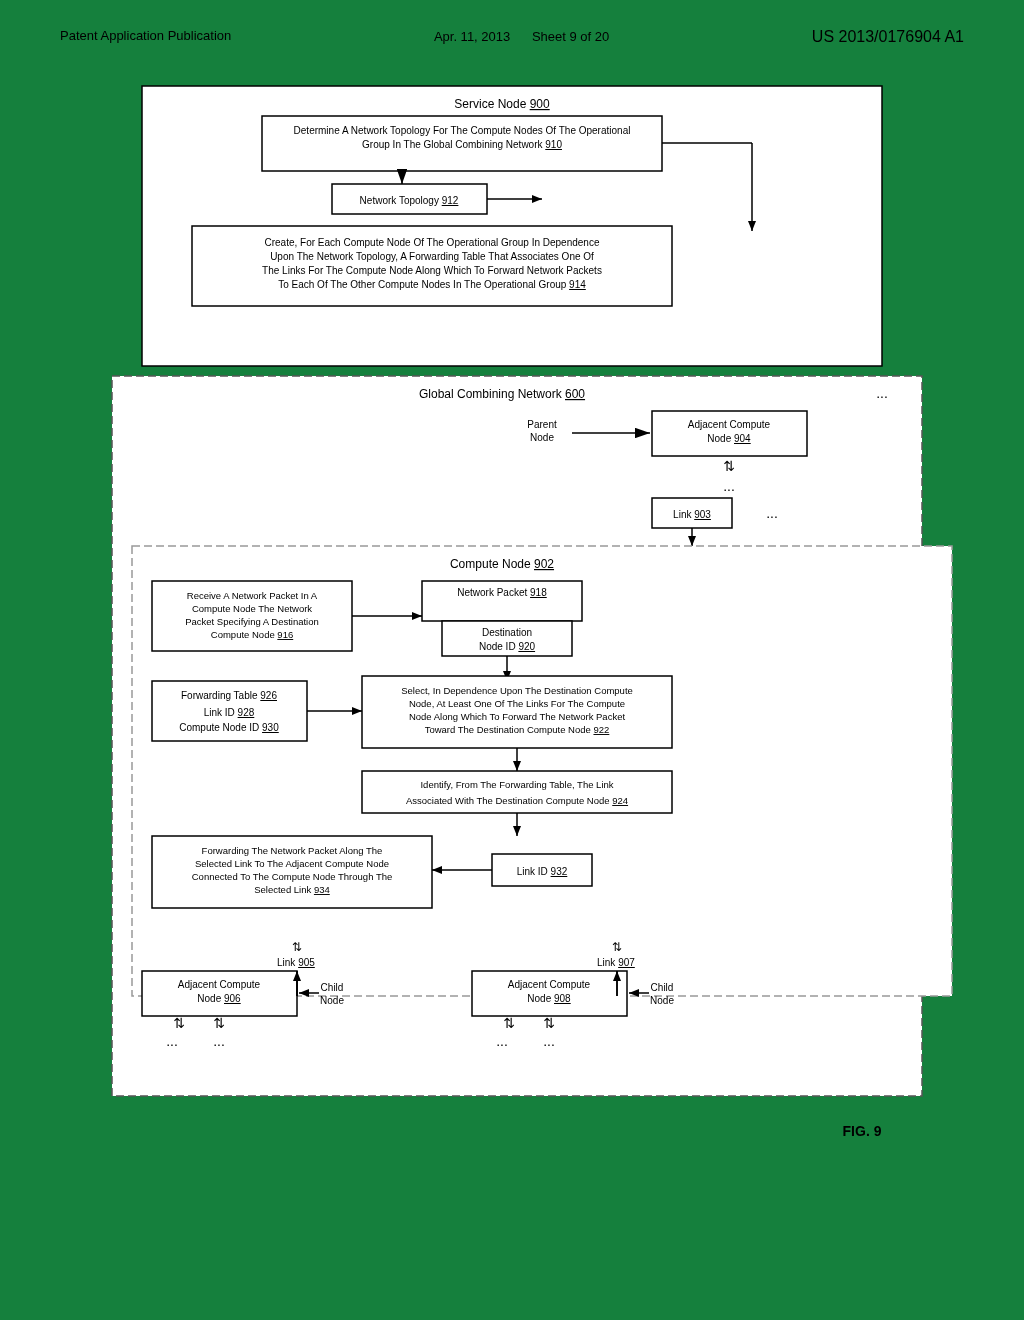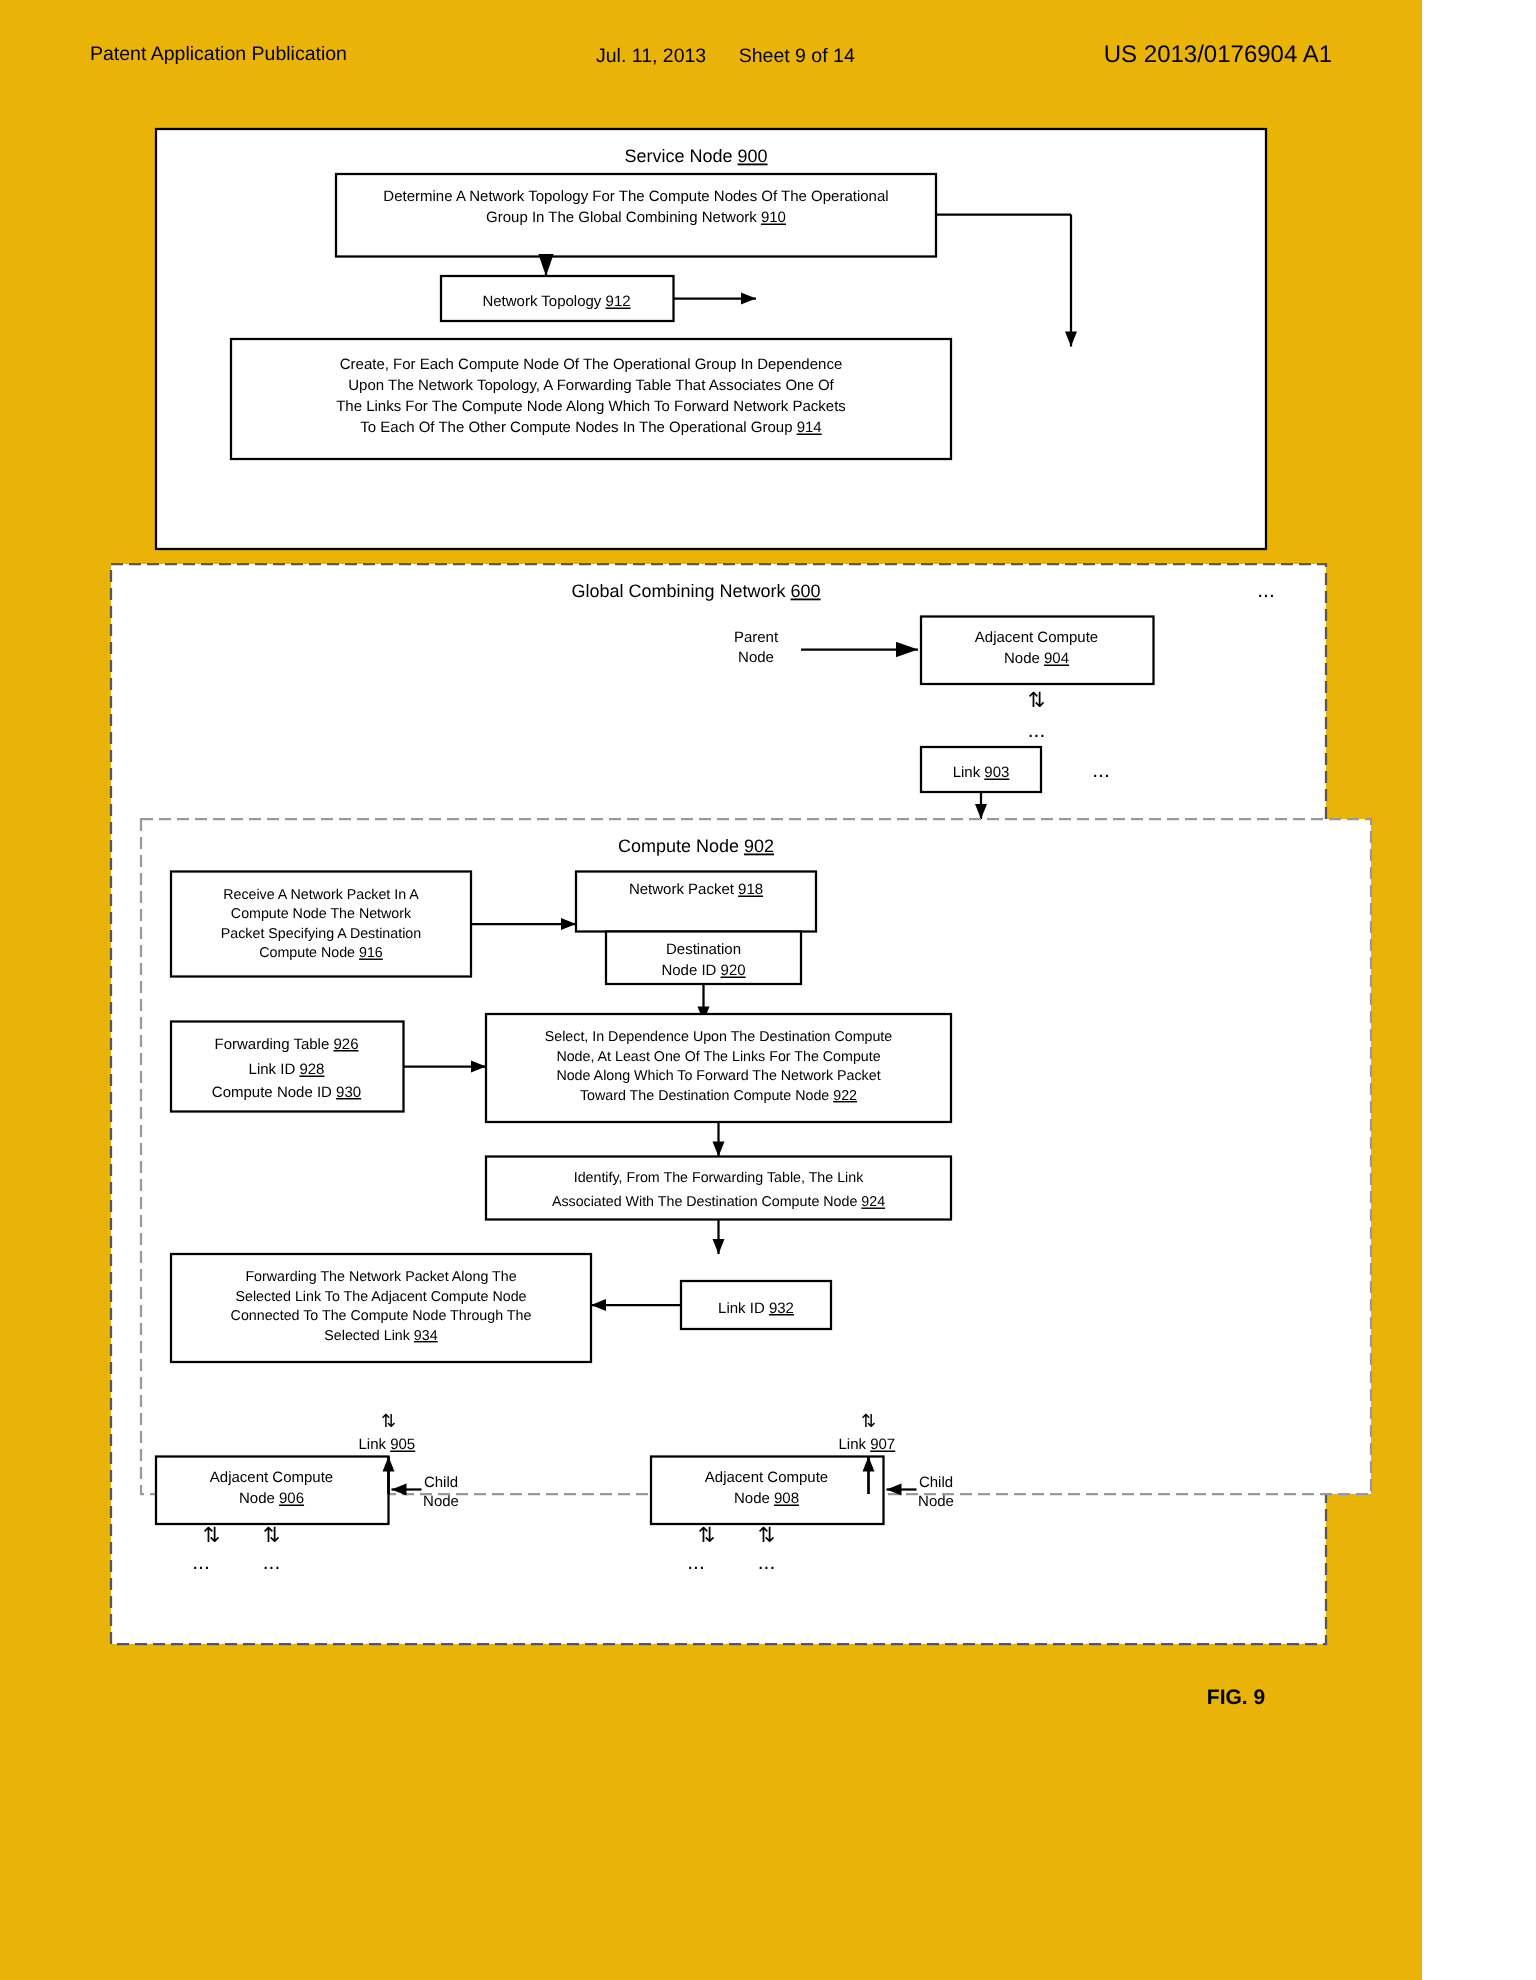--- a/index.html
+++ b/index.html
@@ -6,23 +6,23 @@
     body {
       background: #fff;
       font-family: Arial, sans-serif;
       width: 1024px;
       min-height: 1320px;
       position: relative;
       overflow: hidden;
     }
 
     .page {
-      width: 948px;
+      width: 1024px;
       min-height: 1320px;
-      background: #eab308;
+      background: #15803d;
       padding: 0;
       position: relative;
     }
 
     
     .header {
       display: flex;
       justify-content: space-between;
       align-items: flex-start;
       padding: 28px 60px 10px 60px;
@@ -42,23 +42,23 @@
 </head>
 <body>
 
 <div class="page">
 
   <div class="header">
     <div class="header-left">
       <span>Patent Application Publication</span>
     </div>
     <div class="header-center">
-      <span>Jul. 11, 2013</span>
+      <span>Apr. 11, 2013</span>
       &nbsp;&nbsp;&nbsp;&nbsp;
-      <span>Sheet 9 of 14</span>
+      <span>Sheet 9 of 20</span>
     </div>
     <div class="header-right">
       <span>US 2013/0176904 A1</span>
     </div>
   </div>
 
   <svg class="diagram-svg" width="900" height="1100" viewBox="0 0 900 1100">
 
     <rect x="80" y="30" width="740" height="280" fill="white" stroke="black" stroke-width="1.5"></rect>
     <text x="440" y="52" text-anchor="middle" font-size="12" font-family="Arial">Service Node <tspan text-decoration="underline">900</tspan></text>

